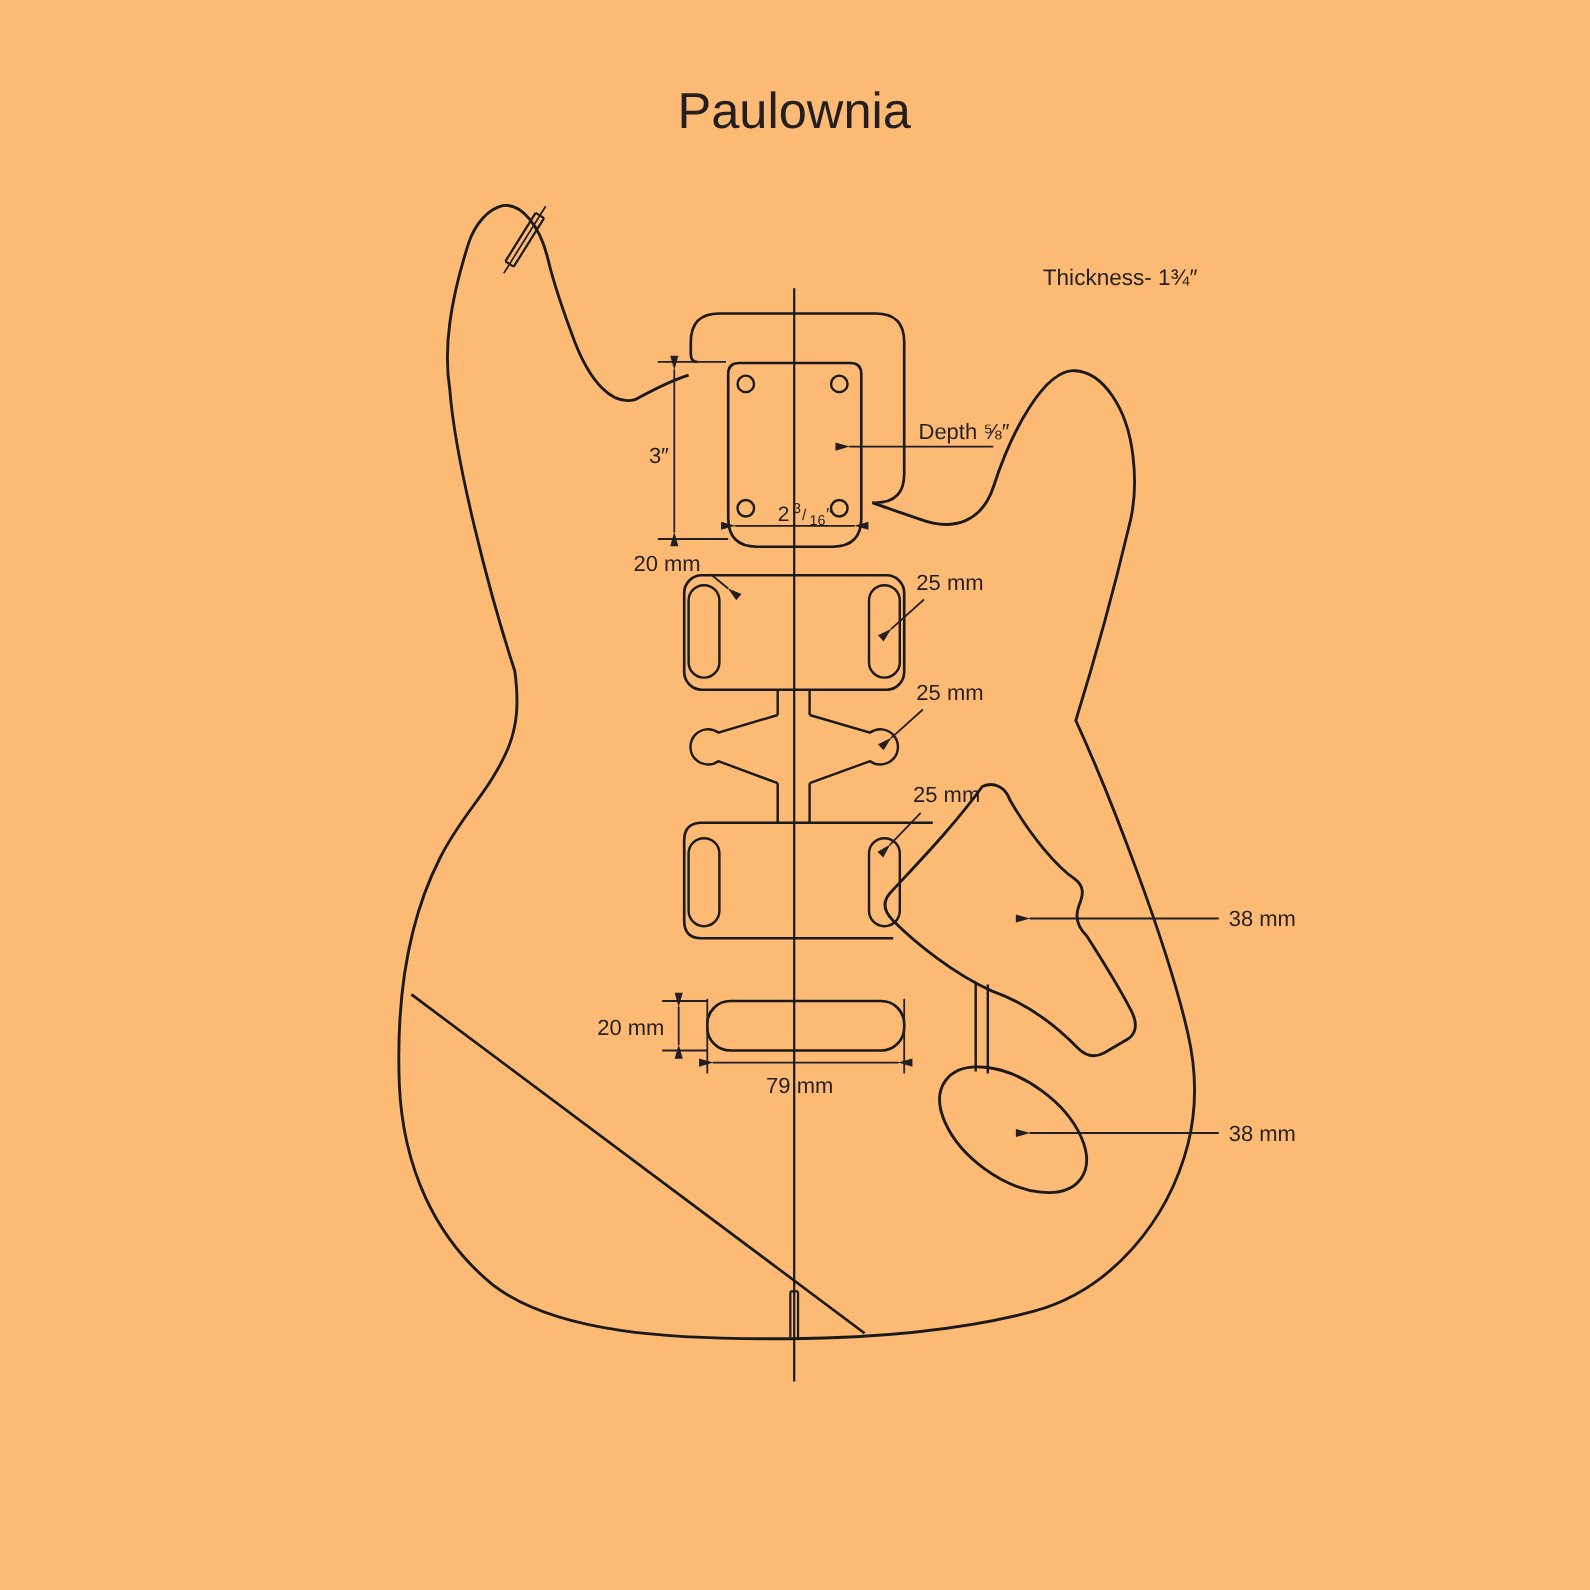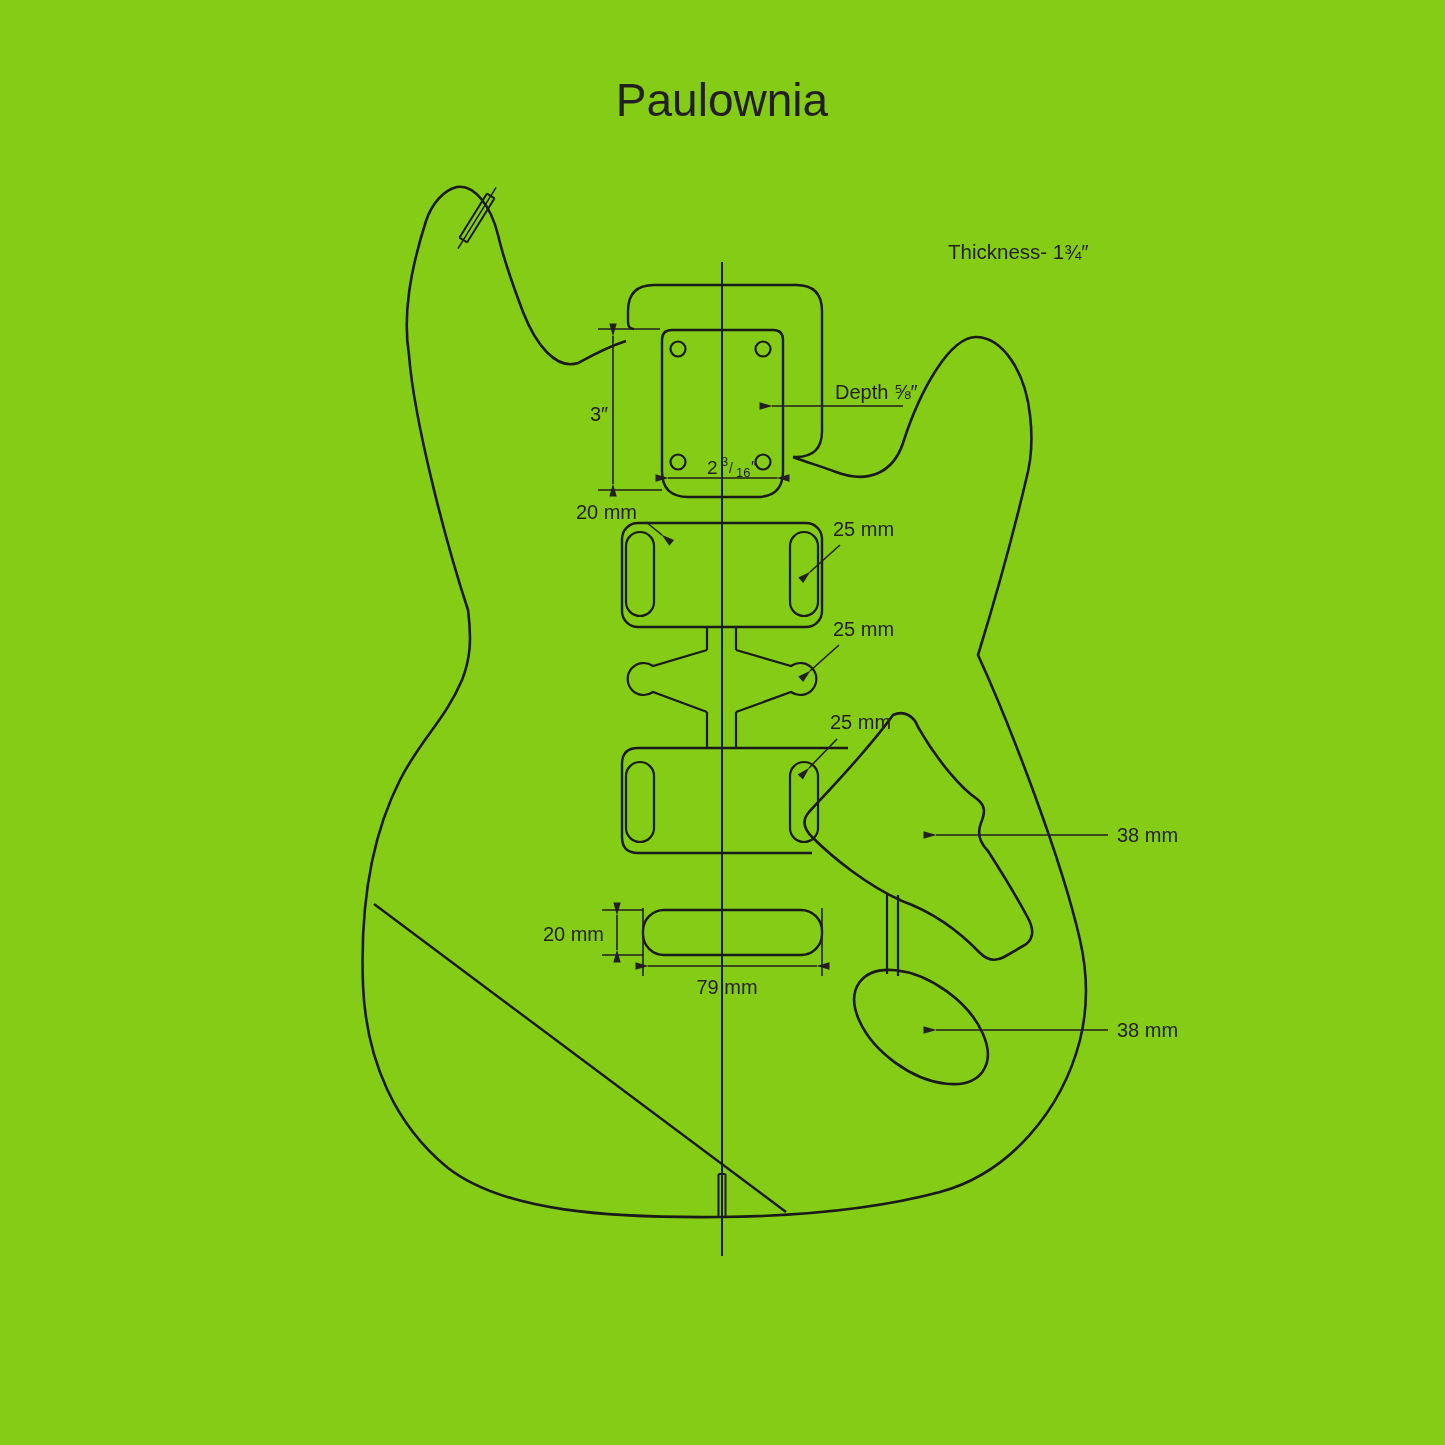--- a/index.html
+++ b/index.html
@@ -1,16 +1,16 @@
 <!DOCTYPE html>
 <html><head>
 <meta charset="utf-8">
 <style>
   html,body{margin:0;padding:0;background:#ffffff;}
-  .stage{position:relative;width:1445px;height:1445px;background:#84cc16;overflow:hidden;
+  .stage{position:relative;width:1445px;height:1445px;background:#fdba74;overflow:hidden;
          font-family:"Liberation Sans","DejaVu Sans",sans-serif;}
   svg{display:block;}
   text{fill:#231f20;font-family:"Liberation Sans","DejaVu Sans",sans-serif;}
   .outline{stroke:#1a1a1a;fill:none;}
   .dim{stroke:#231f20;fill:none;}
 </style>
 </head>
 <body>
 
 <div class="stage">

